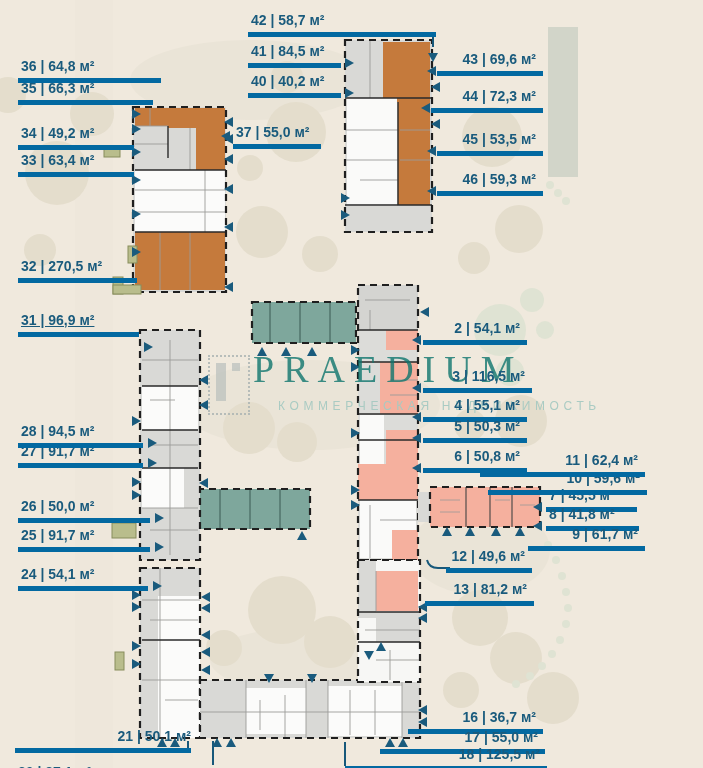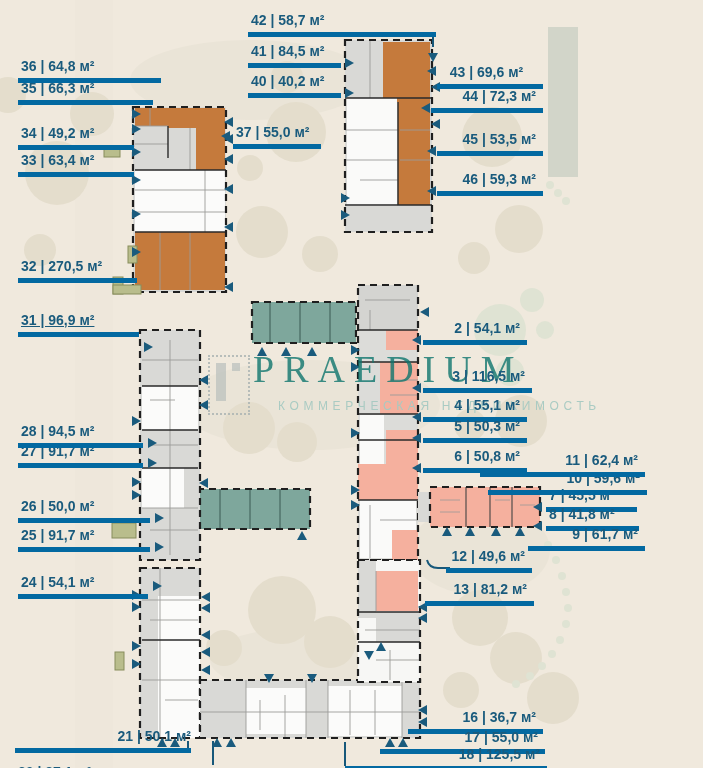--- a/index.html
+++ b/index.html
@@ -289,34 +289,34 @@
       <div class="unit-label lr" style="left: 528px; top: 526px; width: 110px;">9 | 61,7 м²</div>
       <div class="unit-label lr" style="left: 488px; top: 470px; width: 152px;">10 | 59,6 м²</div>
       <div class="unit-label lr" style="left: 480px; top: 452px; width: 158px;">11 | 62,4 м²</div>
       <div class="unit-label lr" style="left: 446px; top: 548px; width: 79px;">12 | 49,6 м²</div>
       <div class="unit-label lr" style="left: 425px; top: 581px; width: 102px;">13 | 81,2 м²</div>
       <div class="unit-label lr" style="left: 408px; top: 709px; width: 128px;">16 | 36,7 м²</div>
       <div class="unit-label lr" style="left: 380px; top: 729px; width: 158px;">17 | 55,0 м²</div>
       <div class="unit-label lr" style="left: 345px; top: 746px; width: 195px;">18 | 125,5 м²</div>
       <div class="unit-label ll" style="left: 15px; top: 764px; width: 198px;">20 | 87,1 м²</div>
       <div class="unit-label ll" style="left: 15px; top: 728px; width: 173px; text-align: right;">21 | 50,1 м²</div>
-      <div class="unit-label ll" style="left: 18px; top: 566px; width: 127px; margin-top: 8px;">24 | 54,1 м²</div>
+      <div class="unit-label ll" style="left: 18px; top: 566px; width: 127px;">24 | 54,1 м²</div>
       <div class="unit-label ll" style="left: 18px; top: 527px; width: 129px;">25 | 91,7 м²</div>
       <div class="unit-label ll" style="left: 18px; top: 498px; width: 129px;">26 | 50,0 м²</div>
       <div class="unit-label ll" style="left: 18px; top: 443px; width: 122px;">27 | 91,7 м²</div>
       <div class="unit-label ll" style="left: 18px; top: 423px; width: 122px;">28 | 94,5 м²</div>
       <div class="unit-label ll" style="left: 18px; top: 312px; width: 118px; text-decoration: underline;">31 | 96,9 м²</div>
       <div class="unit-label ll" style="left: 18px; top: 258px; width: 116px;">32 | 270,5 м²</div>
       <div class="unit-label ll" style="left: 18px; top: 152px; width: 113px;">33 | 63,4 м²</div>
       <div class="unit-label ll" style="left: 18px; top: 125px; width: 113px;">34 | 49,2 м²</div>
       <div class="unit-label ll" style="left: 18px; top: 80px; width: 132px;">35 | 66,3 м²</div>
       <div class="unit-label ll" style="left: 18px; top: 58px; width: 140px;">36 | 64,8 м²</div>
       <div class="unit-label ll" style="left: 233px; top: 124px; width: 85px;">37 | 55,0 м²</div>
       <div class="unit-label ll" style="left: 248px; top: 73px; width: 90px;">40 | 40,2 м²</div>
       <div class="unit-label ll" style="left: 248px; top: 43px; width: 90px;">41 | 84,5 м²</div>
       <div class="unit-label ll" style="left: 248px; top: 12px; width: 185px;">42 | 58,7 м²</div>
-      <div class="unit-label lr" style="left: 437px; top: 64px; width: 99px; text-align: center;">43 | 69,6 м²</div>
+      <div class="unit-label lr" style="left: 437px; top: 51px; width: 99px;">43 | 69,6 м²</div>
       <div class="unit-label lr" style="left: 431px; top: 88px; width: 105px;">44 | 72,3 м²</div>
       <div class="unit-label lr" style="left: 437px; top: 131px; width: 99px;">45 | 53,5 м²</div>
       <div class="unit-label lr" style="left: 437px; top: 171px; width: 99px;">46 | 59,3 м²</div>
     </div>
 
 </div>
 
 </body></html>

